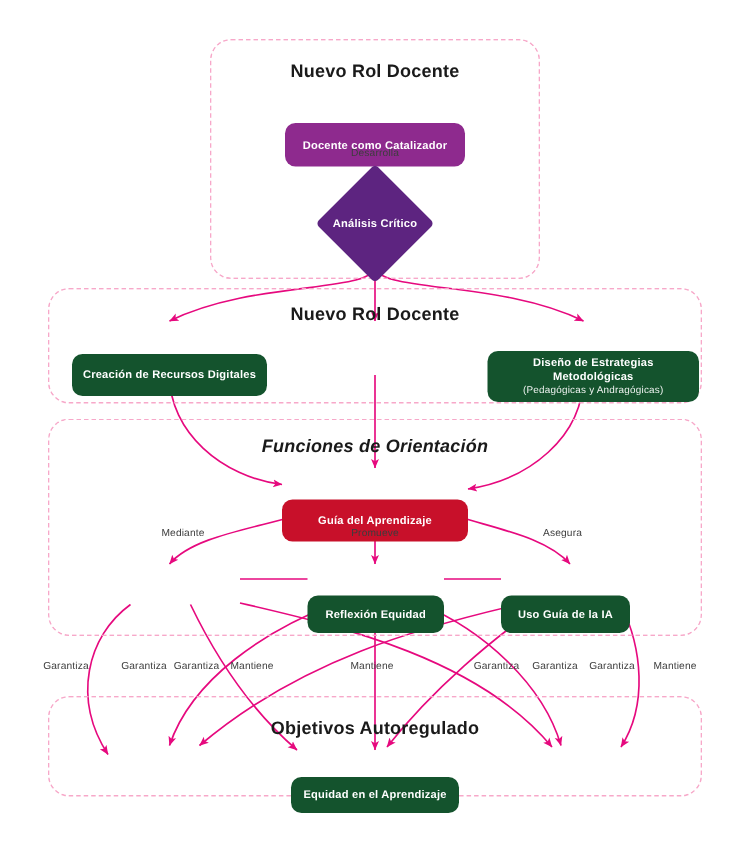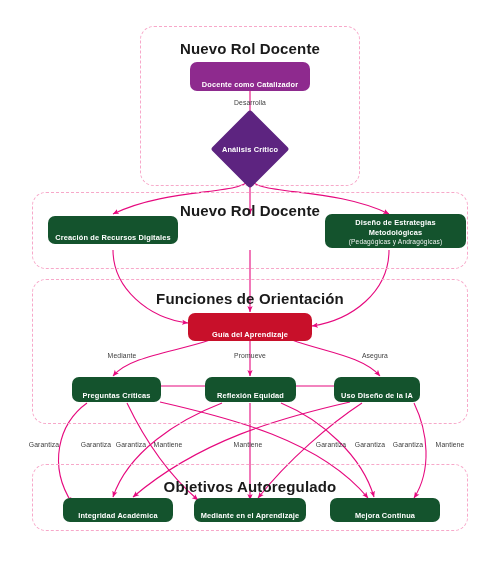--- a/index.html
+++ b/index.html
@@ -30,43 +30,44 @@
   }
   .group {
     position: absolute;
     border: 1px dashed #f7a8c9;
     border-radius: 14px;
     box-sizing: border-box;
     background: transparent;
   }
   .group-title {
     position: absolute;
-    font-size: 15px;
+    font-size: 12px;
     font-weight: bold;
     color: #1a1a1a;
     letter-spacing: 0.15px;
     white-space: nowrap;
     transform: translateX(-50%);
     text-align: center;
   }
   .node {
     position: absolute;
     box-sizing: border-box;
     border-radius: 7px;
     display: flex;
     flex-direction: column;
     align-items: center;
-    justify-content: flex-end;
+    justify-content: center;
     color: #ffffff;
     font-size: 7.4px;
     font-weight: bold;
     letter-spacing: 0.15px;
     text-align: center;
     line-height: 1.25;
     padding: 2px 5px;
+    margin-top: 20px;
   }
   .node .sub {
     font-size: 6.6px;
     font-weight: normal;
     opacity: 0.93;
     margin-top: 1px;
   }
   .node-pink { background: #14532d; }
   .node-purple { background: #8e2a8e; }
   .node-red { background: #c8102a; }
@@ -161,60 +162,51 @@
     <span>Creación de Recursos Digitales</span>
   </div>
 
 
   <div class="node node-pink" style="left:325px; top:214px; width:141px; height:34px;">
     <span>Diseño de Estrategias Metodológicas</span>
     <span class="sub">(Pedagógicas y Andragógicas)</span>
   </div>
 
   <div class="group" style="left:32px; top:279px; width:436px; height:145px;"></div>
-  <div class="group-title" style="left:250px; top:290px;">Funciones de Orientación</div>
+  <div class="group-title" style="left:250px; top:290px;font-style:italic;">Funciones de Orientación</div>
 
   <div class="node node-red" style="left:188px; top:313px; width:124px; height:28px;">
     <span>Guía del Aprendizaje</span>
   </div>
 
   <div class="edge-label" style="left:122px; top:352px;">Mediante</div>
   <div class="edge-label" style="left:250px; top:352px;">Promueve</div>
   <div class="edge-label" style="left:375px; top:352px;">Asegura</div>
 
-  <div class="node node-pink" style="left:72px; top:377px; width:89px; height:25px;">
-    <span>Preguntas Críticas</span>
-  </div>
 
   <div class="node node-pink" style="left:205px; top:377px; width:91px; height:25px;">
     <span>Reflexión Equidad</span>
   </div>
 
   <div class="node node-pink" style="left:334px; top:377px; width:86px; height:25px;">
-    <span>Uso Diseño de la IA</span>
+    <span>Uso Guía de la IA</span>
   </div>
 
   <div class="edge-label" style="left:44px; top:441px;">Garantiza</div>
   <div class="edge-label" style="left:96px; top:441px;">Garantiza</div>
   <div class="edge-label" style="left:131px; top:441px;">Garantiza</div>
   <div class="edge-label" style="left:168px; top:441px;">Mantiene</div>
   <div class="edge-label" style="left:248px; top:441px;">Mantiene</div>
   <div class="edge-label" style="left:331px; top:441px;">Garantiza</div>
   <div class="edge-label" style="left:370px; top:441px;">Garantiza</div>
   <div class="edge-label" style="left:408px; top:441px;">Garantiza</div>
   <div class="edge-label" style="left:450px; top:441px;">Mantiene</div>
 
   <div class="group" style="left:32px; top:464px; width:436px; height:67px;"></div>
   <div class="group-title" style="left:250px; top:478px;">Objetivos Autoregulado</div>
 
-  <div class="node node-pink" style="left:63px; top:498px; width:110px; height:24px;">
-    <span>Integridad Académica</span>
-  </div>
 
   <div class="node node-pink" style="left:194px; top:498px; width:112px; height:24px;">
-    <span>Mediante en el Aprendizaje</span>
-  </div>
-
-  <div class="node node-pink" style="left:330px; top:498px; width:110px; height:24px;">
-    <span>Mejora Continua</span>
-  </div>
+    <span>Equidad en el Aprendizaje</span>
+  </div>
+
 
 </div>
 
 </body></html>

